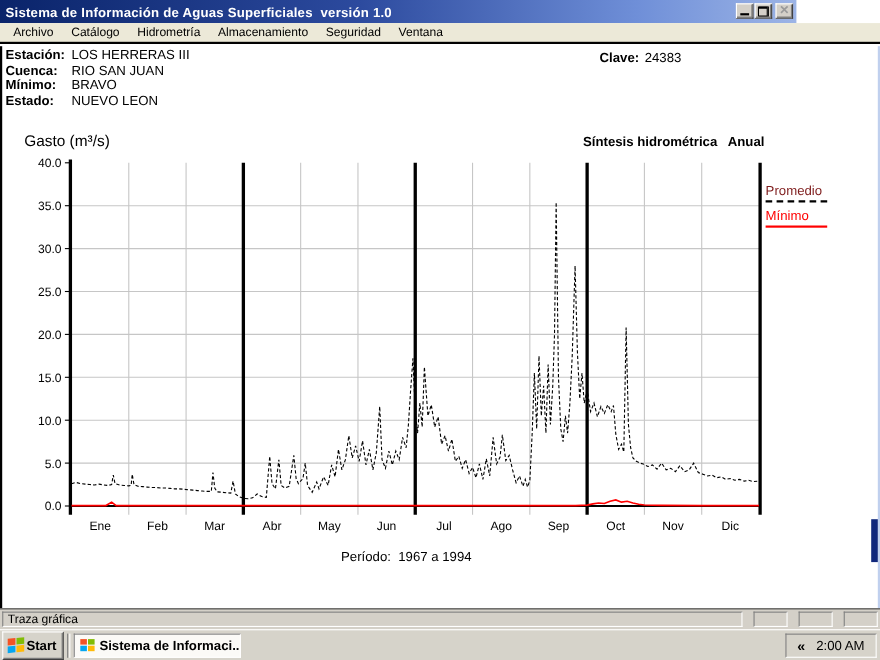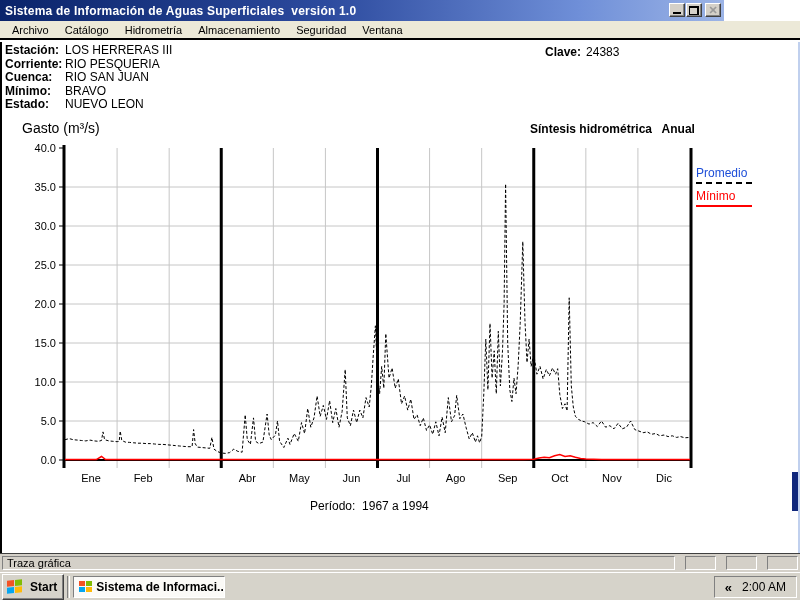--- a/index.html
+++ b/index.html
@@ -56,21 +56,21 @@
   .statusbar { position:absolute; left:0; top:553px; width:800px; height:19px; background:#d4d0c8;
     border-top:1px solid #404040; display:flex; align-items:stretch; padding:2px; gap:10px; }
   .status-panel { border:1px solid; border-color:#808080 #fff #fff #808080; font-size:11px;
     display:flex; align-items:center; padding:0 4px; }
   .status-panel.main { flex:1; }
   .status-panel.small { width:31px; }
 
   
   .taskbar { position:absolute; left:0; top:572px; width:800px; height:28px; background:#d6d3ca;
     border-top:1px solid #fff; display:flex; align-items:center; padding:0 2px; }
-  .start-btn { height:26px; display:flex; align-items:center; gap:8px; padding:0 6px 0 4px;
+  .start-btn { height:26px; display:flex; align-items:center; gap:2px; padding:0 6px 0 4px;
     background:#d6d3ca; border:1px solid; border-color:#fff #404040 #404040 #fff;
     box-shadow:inset -1px -1px 0 #808080; font-weight:bold; font-size:12px; }
   .flag { width:15px; height:14px; display:grid; grid-template-columns:7px 7px; grid-template-rows:6px 6px;
     gap:1px; transform:skewY(-6deg); }
   .flag i:nth-child(1){ background:#f35325; } .flag i:nth-child(2){ background:#81bc06; }
   .flag i:nth-child(3){ background:#05a6f0; } .flag i:nth-child(4){ background:#ffba08; }
   .task-divider { width:3px; height:22px; margin:0 3px; border-left:1px solid #808080; border-right:1px solid #fff; }
   .task-btn { height:22px; width:152px; display:flex; align-items:center; gap:4px; padding:0 5px;
     background:#fbfaf7; border:1px solid; border-color:#808080 #fff #fff #808080;
     font-weight:bold; font-size:12px; overflow:hidden; white-space:nowrap; }
@@ -109,24 +109,20 @@
       <span class="menu-item">Ventana</span>
     </div>
 
   <div class="client"></div>
   <div class="right-navy"></div>
 
   <div class="info-fields">
       <div class="info-row">
         <span class="info-label">Estación:</span>
         <span class="info-value">LOS HERRERAS III</span>
-      </div>
-      <div class="info-row">
-        <span class="info-label">Corriente:</span>
-        <span class="info-value">RIO PESQUERIA</span>
       </div>
       <div class="info-row">
         <span class="info-label">Cuenca:</span>
         <span class="info-value">RIO SAN JUAN</span>
       </div>
       <div class="info-row">
         <span class="info-label">Mínimo:</span>
         <span class="info-value">BRAVO</span>
       </div>
       <div class="info-row">
@@ -194,21 +190,21 @@
       <text x="507.70833333333337" y="482" text-anchor="middle" class="axis-label">Sep</text>
       <text x="559.7916666666667" y="482" text-anchor="middle" class="axis-label">Oct</text>
       <text x="611.875" y="482" text-anchor="middle" class="axis-label">Nov</text>
       <text x="663.9583333333334" y="482" text-anchor="middle" class="axis-label">Dic</text>
       <polyline points="65.0,439.7 69.2,438.6 73.3,439.7 77.5,440.1 81.7,440.5 85.8,440.9 90.0,440.1 94.2,440.9 98.3,441.3 101.5,440.5 103.0,431.9 104.6,439.7 108.8,440.9 112.9,441.3 117.1,441.7 119.2,441.3 120.2,431.1 121.8,440.5 125.4,442.1 129.6,442.4 133.8,442.8 137.9,443.2 142.1,443.2 146.3,443.6 150.4,443.6 154.6,444.0 158.8,444.4 162.9,444.4 167.1,444.8 171.3,445.2 175.4,445.6 179.6,446.0 183.8,446.4 187.9,446.7 192.1,446.7 193.6,429.6 195.2,443.6 197.3,447.1 201.5,447.5 205.6,447.9 209.8,448.3 211.9,437.4 214.0,449.1 217.1,451.4 221.3,453.0 225.4,453.4 229.6,452.6 233.8,449.1 237.9,451.4 242.1,452.2 245.2,414.8 247.3,439.7 250.4,444.4 253.5,417.9 255.6,441.3 258.8,443.6 262.9,442.1 267.1,414.0 269.2,435.0 271.3,439.7 275.4,435.0 277.5,421.0 279.6,441.3 283.8,447.5 287.9,438.2 290.0,444.4 294.2,433.5 298.3,441.3 301.5,422.6 304.6,433.5 307.7,408.5 310.8,427.2 314.0,417.9 317.1,396.0 320.2,416.3 323.3,405.4 326.5,419.4 329.6,400.7 332.7,422.6 335.8,408.5 339.0,427.2 342.1,411.6 345.2,369.5 347.3,417.9 350.4,425.7 353.5,410.1 356.7,422.6 359.8,410.1 362.9,417.9 366.0,397.6 369.2,407.0 371.3,385.9 373.3,354.7 375.4,325.8 377.5,374.2 379.6,393.7 381.7,366.4 383.8,388.2 385.8,333.6 389.0,378.1 392.1,368.0 395.2,388.2 398.3,378.9 401.5,403.8 404.6,396.0 407.7,410.1 410.8,399.2 414.0,419.4 417.1,414.8 420.2,425.7 423.3,417.9 426.5,430.4 429.6,424.9 432.7,434.3 435.8,421.8 439.0,435.8 442.1,417.1 445.2,432.7 448.3,397.6 451.5,421.8 454.6,415.5 456.7,395.3 459.8,418.7 462.9,414.0 466.0,427.2 469.2,438.9 472.3,432.7 475.4,442.1 477.5,435.8 479.6,442.8 481.7,436.6 483.8,393.7 485.8,339.1 487.9,389.8 490.0,323.5 492.1,378.1 494.2,350.8 496.3,393.7 498.3,331.3 500.4,385.9 502.5,350.8 504.1,304.0 505.6,183.9 507.7,343.0 509.8,389.8 511.9,401.5 514.0,378.1 516.0,393.7 518.1,366.4 520.2,323.5 522.8,241.6 524.9,319.6 527.0,362.5 529.1,339.1 531.1,366.4 533.8,354.7 536.9,374.2 540.0,366.4 543.1,378.9 546.3,369.5 549.4,375.8 552.5,368.0 555.6,374.2 557.7,368.7 559.8,394.5 562.4,408.5 565.0,403.8 567.1,410.9 569.2,297.8 571.3,385.9 573.3,407.0 575.4,416.3 578.5,419.4 581.7,421.0 584.8,421.8 589.0,424.1 593.1,422.6 597.3,426.5 601.5,421.0 605.6,427.2 609.8,425.7 614.0,428.8 618.1,423.3 622.3,428.8 626.5,427.2 630.6,421.0 634.8,429.6 639.0,431.1 643.1,432.7 647.3,431.9 651.5,434.3 655.6,433.5 659.8,435.8 664.0,435.0 668.1,436.6 672.3,435.8 676.5,437.4 680.6,436.6 684.8,437.8 690.0,437.4" fill="none" stroke="#000000" stroke-width="1" stroke-linejoin="miter" stroke-dasharray="3,2"></polyline>
       <polyline points="65.0,459.6 96.3,459.6 101.5,456.5 105.6,459.6 169.2,459.6 273.3,459.6 377.5,459.6 481.7,459.6 523.3,459.6 533.8,459.2 539.0,458.1 544.2,457.3 549.4,457.7 554.6,455.7 559.8,454.5 565.0,456.5 570.2,455.7 575.4,457.3 580.6,458.4 585.8,459.1 601.5,459.4 637.9,459.6 690.0,459.6" fill="none" stroke="#ff0000" stroke-width="1.5" stroke-linejoin="miter"></polyline>
     </svg>
 
   <div class="legend">
       <div class="legend-item">
-        <span class="legend-label" style="color: #1d4ed8;">Promedio</span>
+        <span class="legend-label" style="color: #7f1d1d;">Promedio</span>
         <span class="legend-line" style="border-top-style: dashed; border-top-color: rgb(0, 0, 0);"></span>
       </div>
       <div class="legend-item">
         <span class="legend-label" style="color: rgb(255, 0, 0);">Mínimo</span>
         <span class="legend-line" style="border-top-style: solid; border-top-color: rgb(255, 0, 0);"></span>
       </div>
     </div>
 
   <div class="statusbar">
     <div class="status-panel main">

